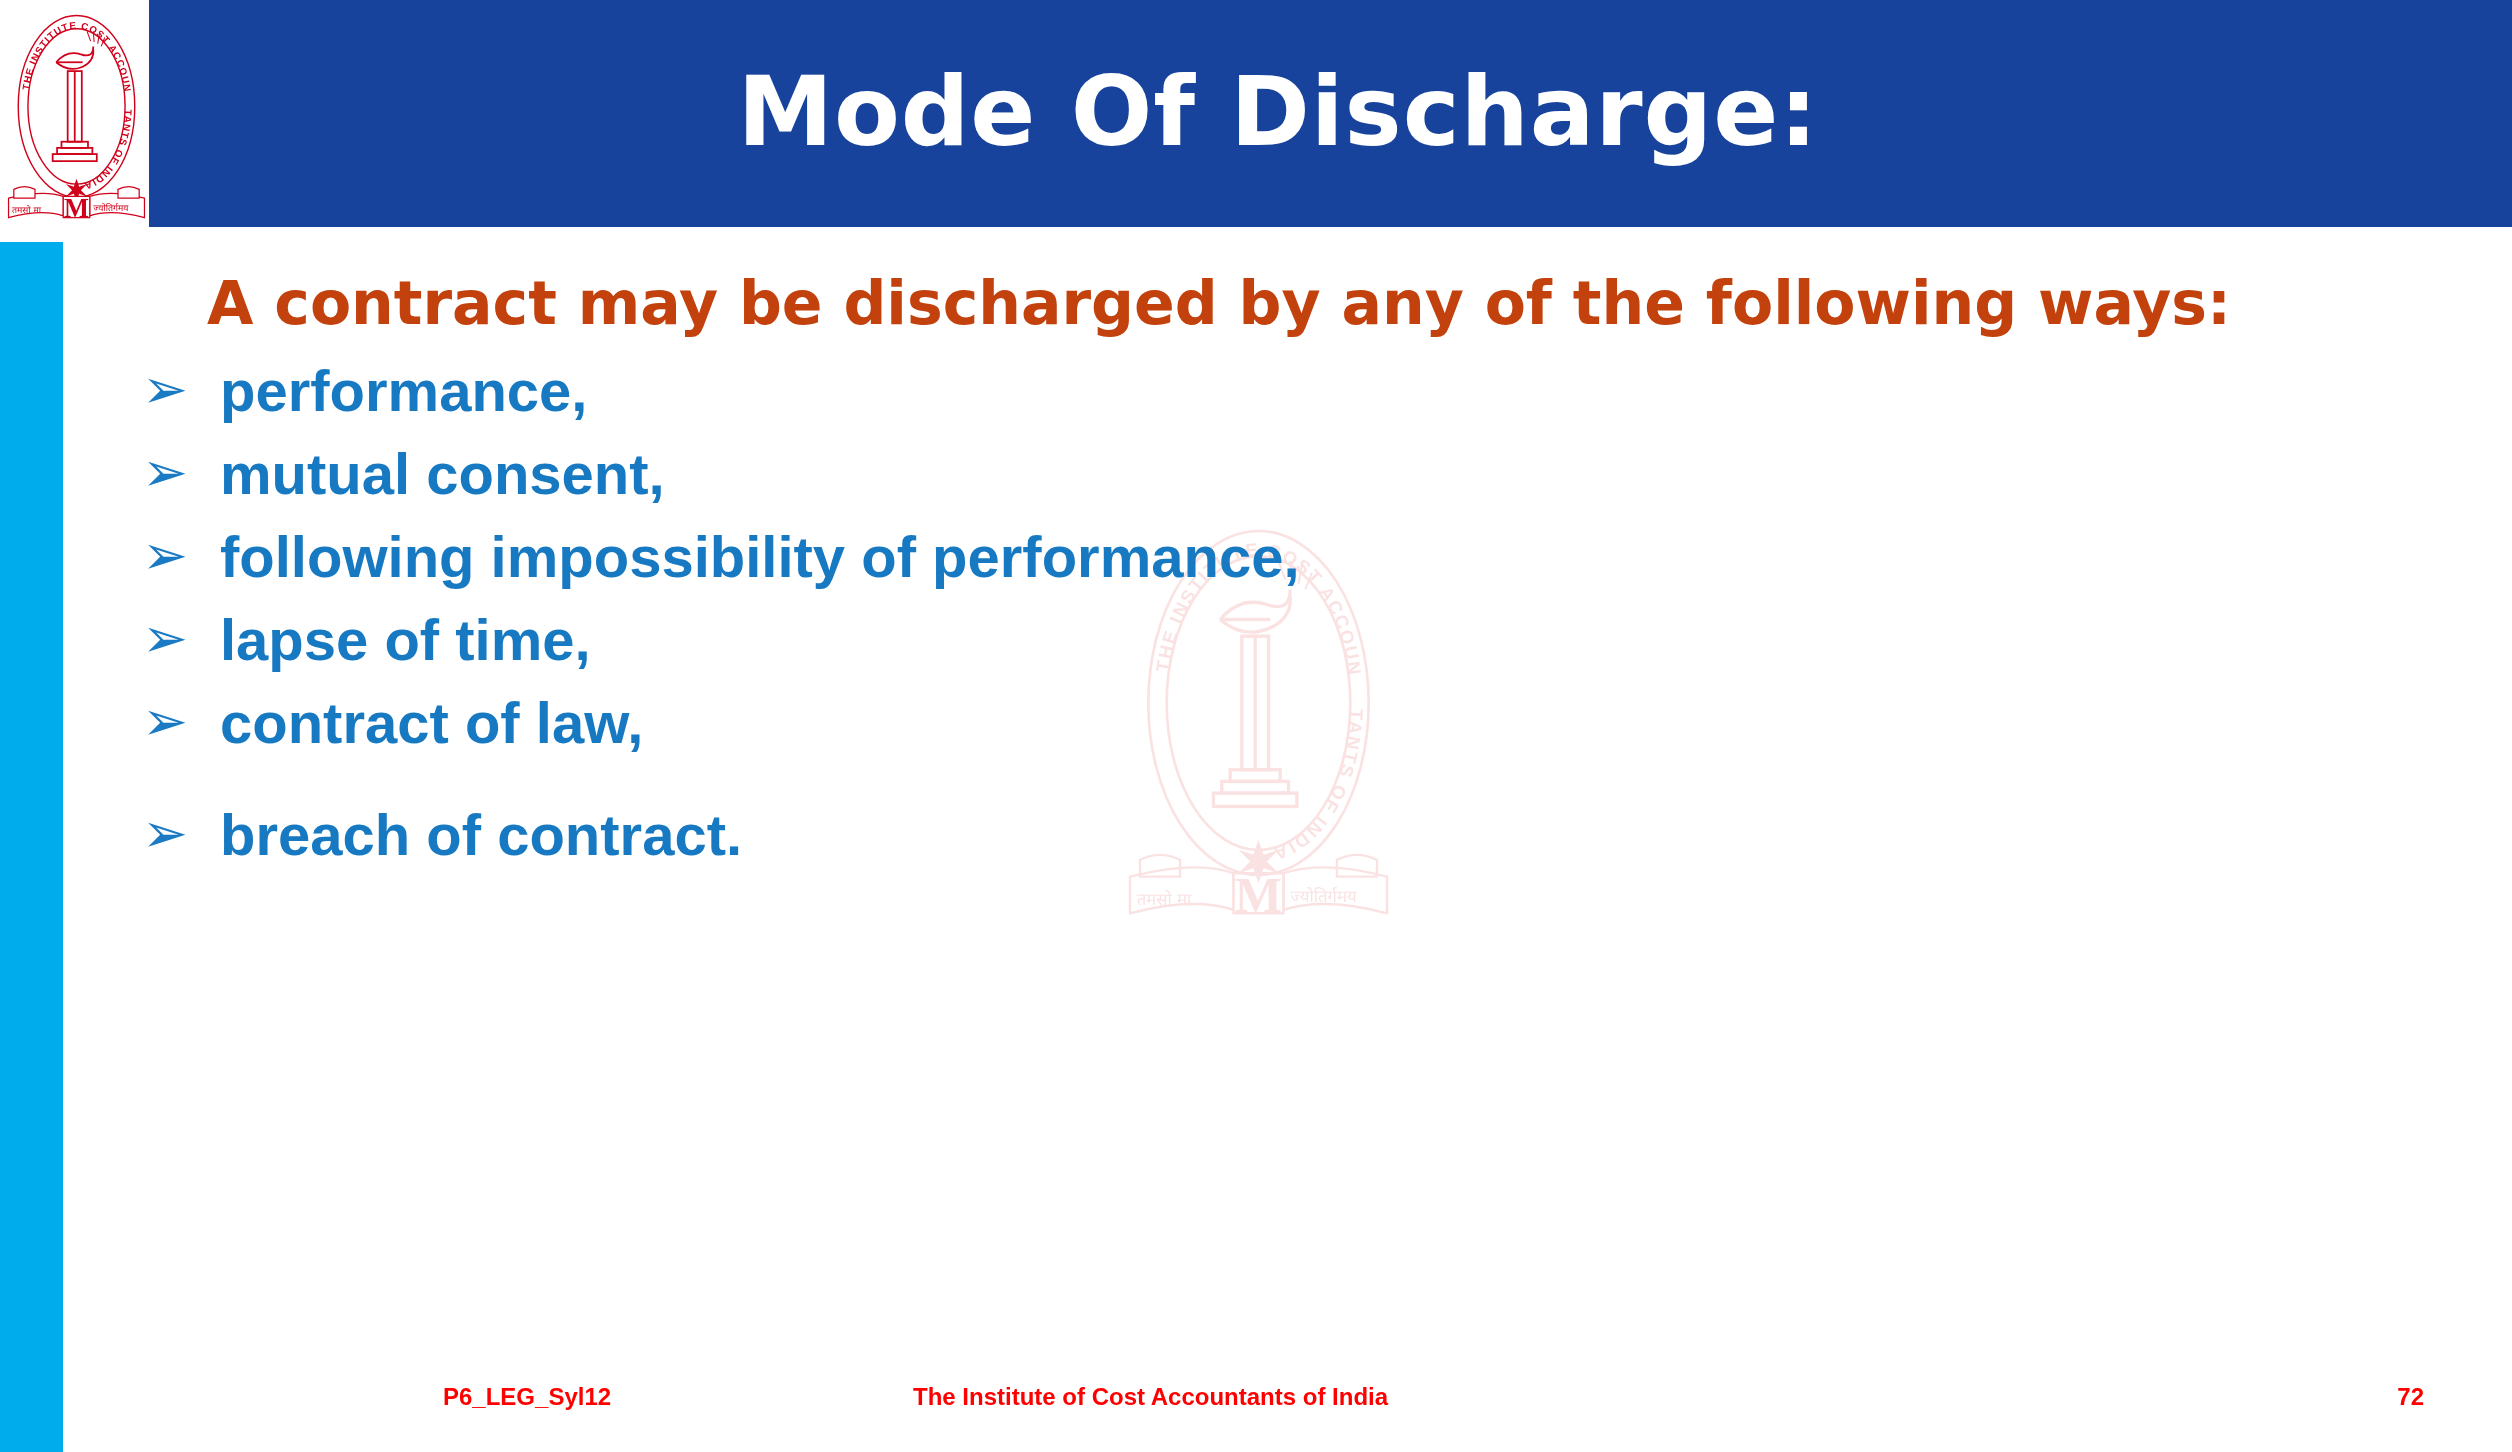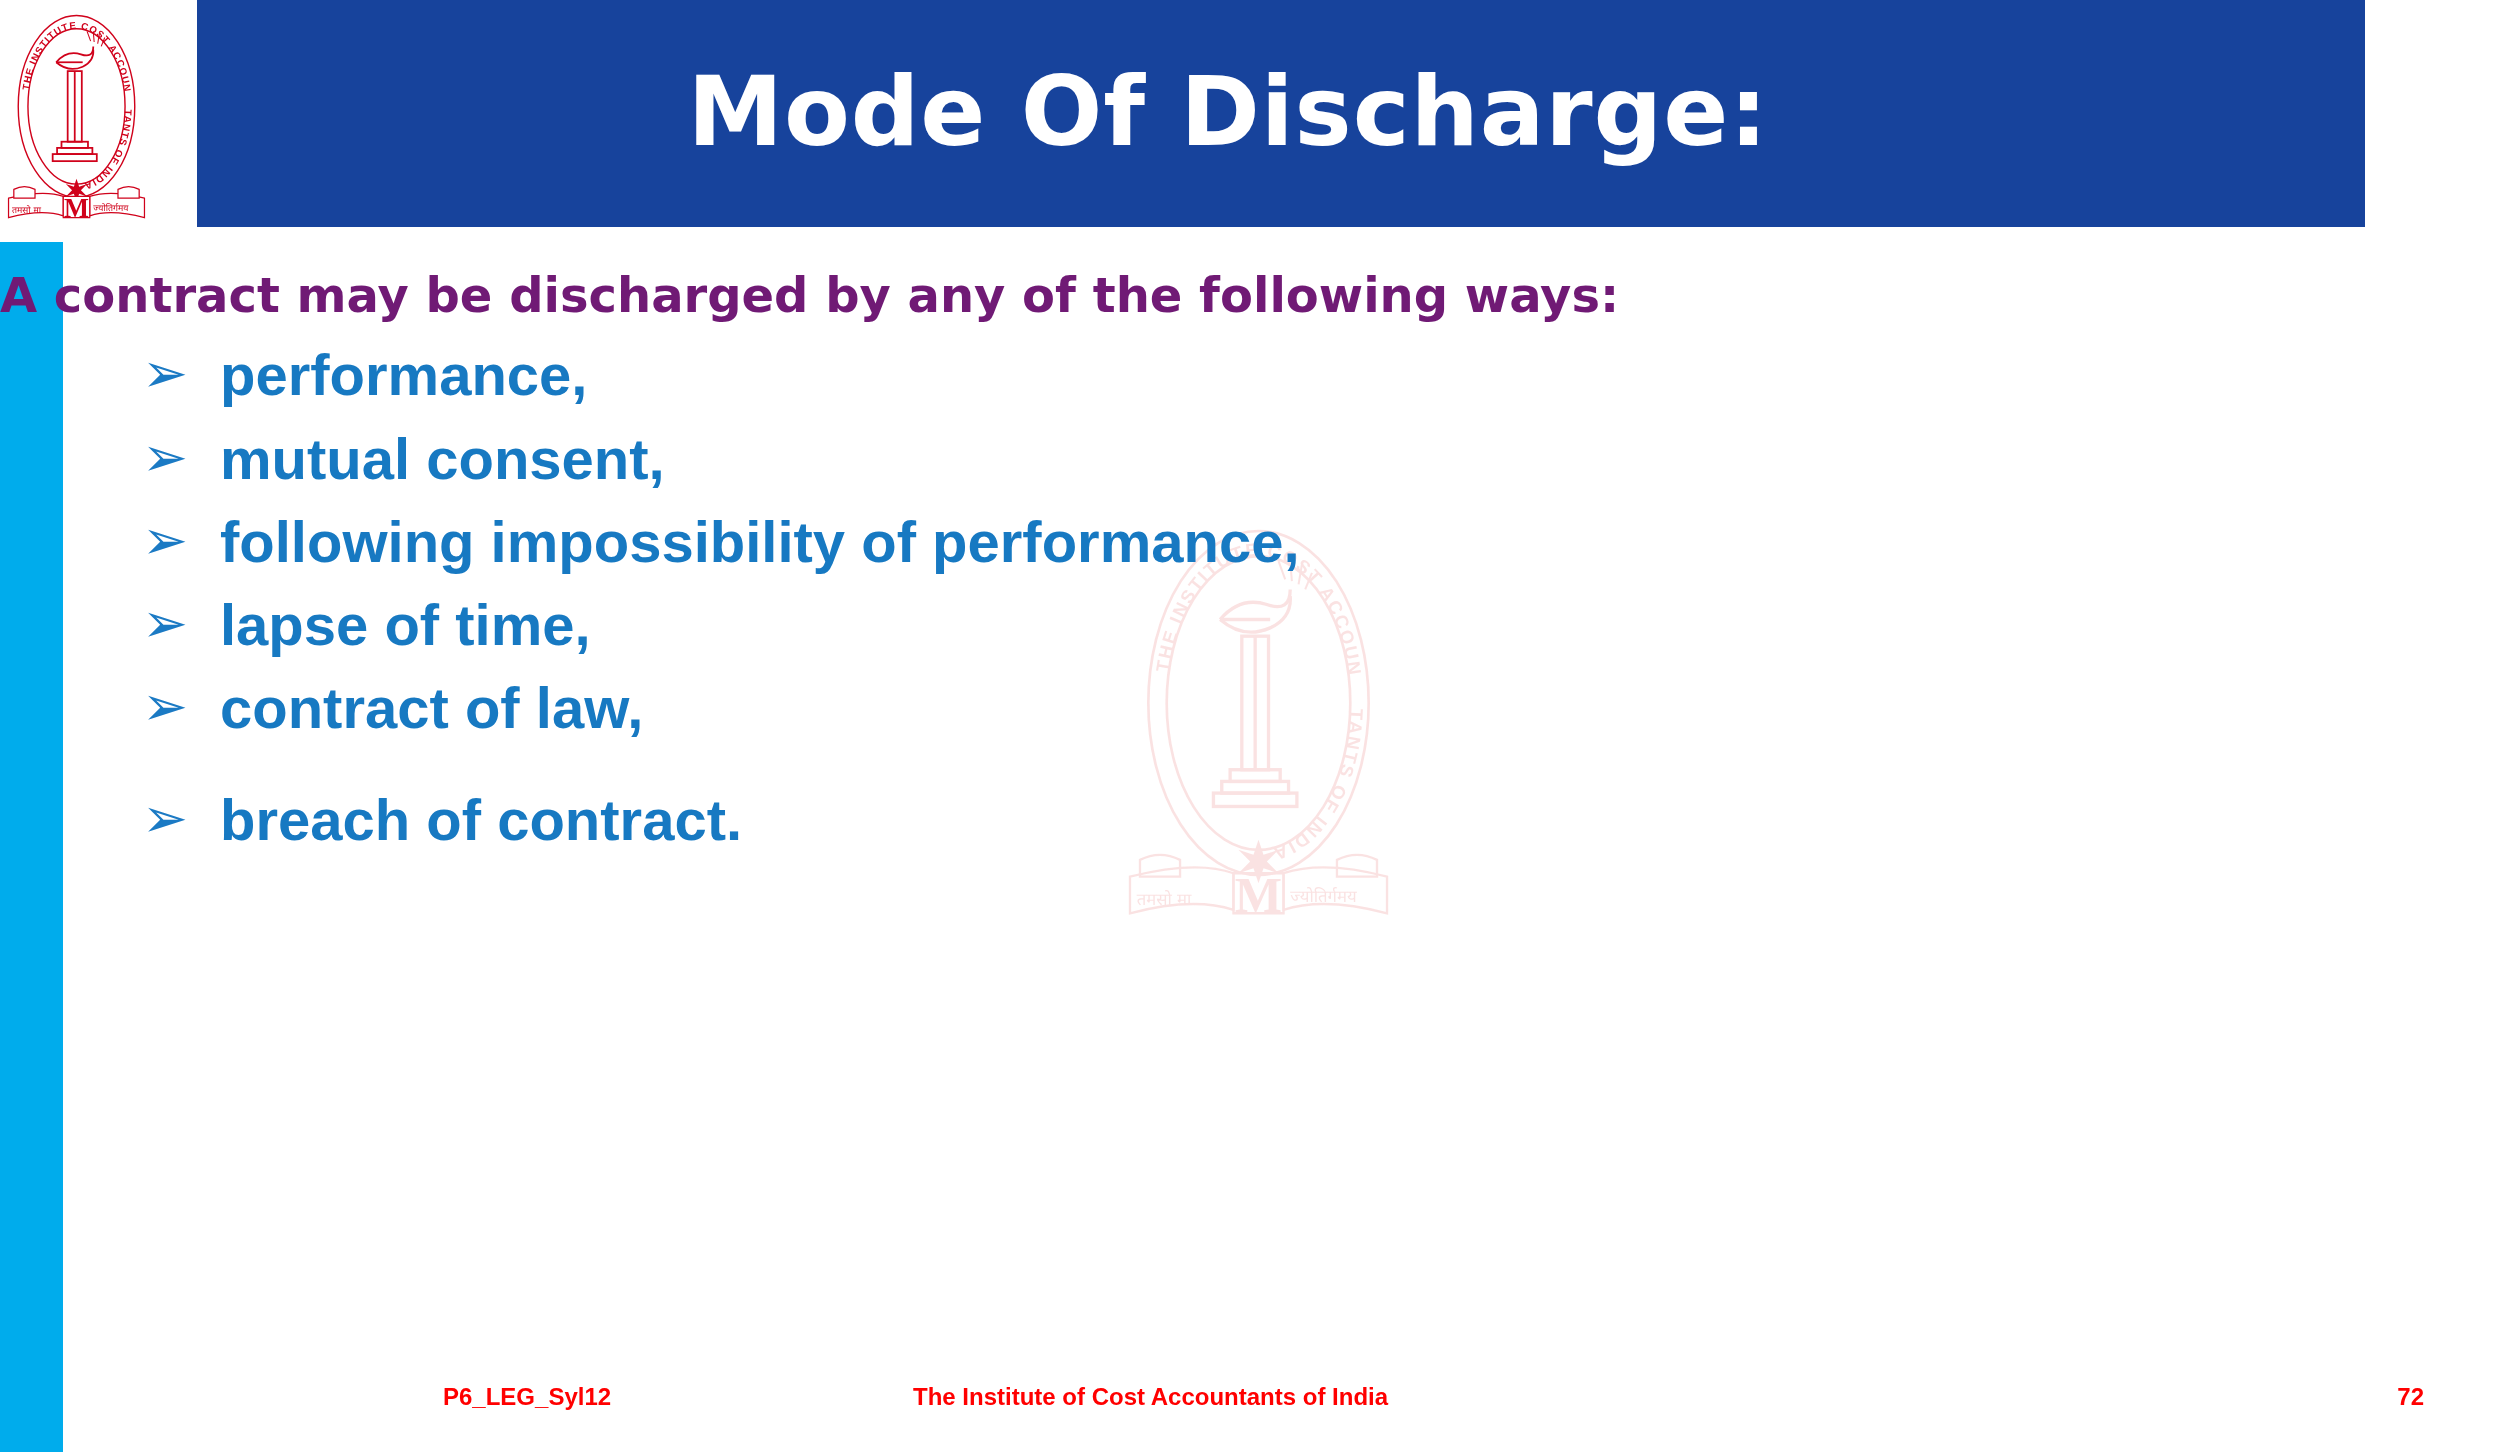--- a/index.html
+++ b/index.html
@@ -26,24 +26,23 @@
     width: 143px;
     height: 230px;
   }
   .corner-logo svg { display: block; width: 100%; height: 100%; }
 
   
   .title-banner {
     position: absolute;
     left: 149px;
     top: 0;
-    width: 2168px;
+    width: 2364px;
     height: 227px;
     background: #17439C;
-    margin-left: 48px;
   }
   .title-text {
     position: absolute;
     left: 0;
     right: 0;
     top: 50%;
     transform: translateY(-52%);
     text-align: center;
     color: #ffffff;
     font-family: "DejaVu Sans", sans-serif;
@@ -79,24 +78,25 @@
   
   .content {
     position: absolute;
     left: 0;
     top: 265px;
     width: 2512px;
     z-index: 3;
   }
   .lead-line {
     margin: 0 0 10.6px 0;
-    color: #701a75;
+    padding-left: 207px;
+    color: #c2410c;
     font-family: "DejaVu Sans", sans-serif;
     font-weight: bold;
-    font-size: 48px;
+    font-size: 60px;
     line-height: 1.28;
     white-space: nowrap;
   }
   .bullet-list {
     list-style: none;
     margin: 14px 0 0 0;
     padding: 0;
   }
   .bullet-item {
     display: flex;

